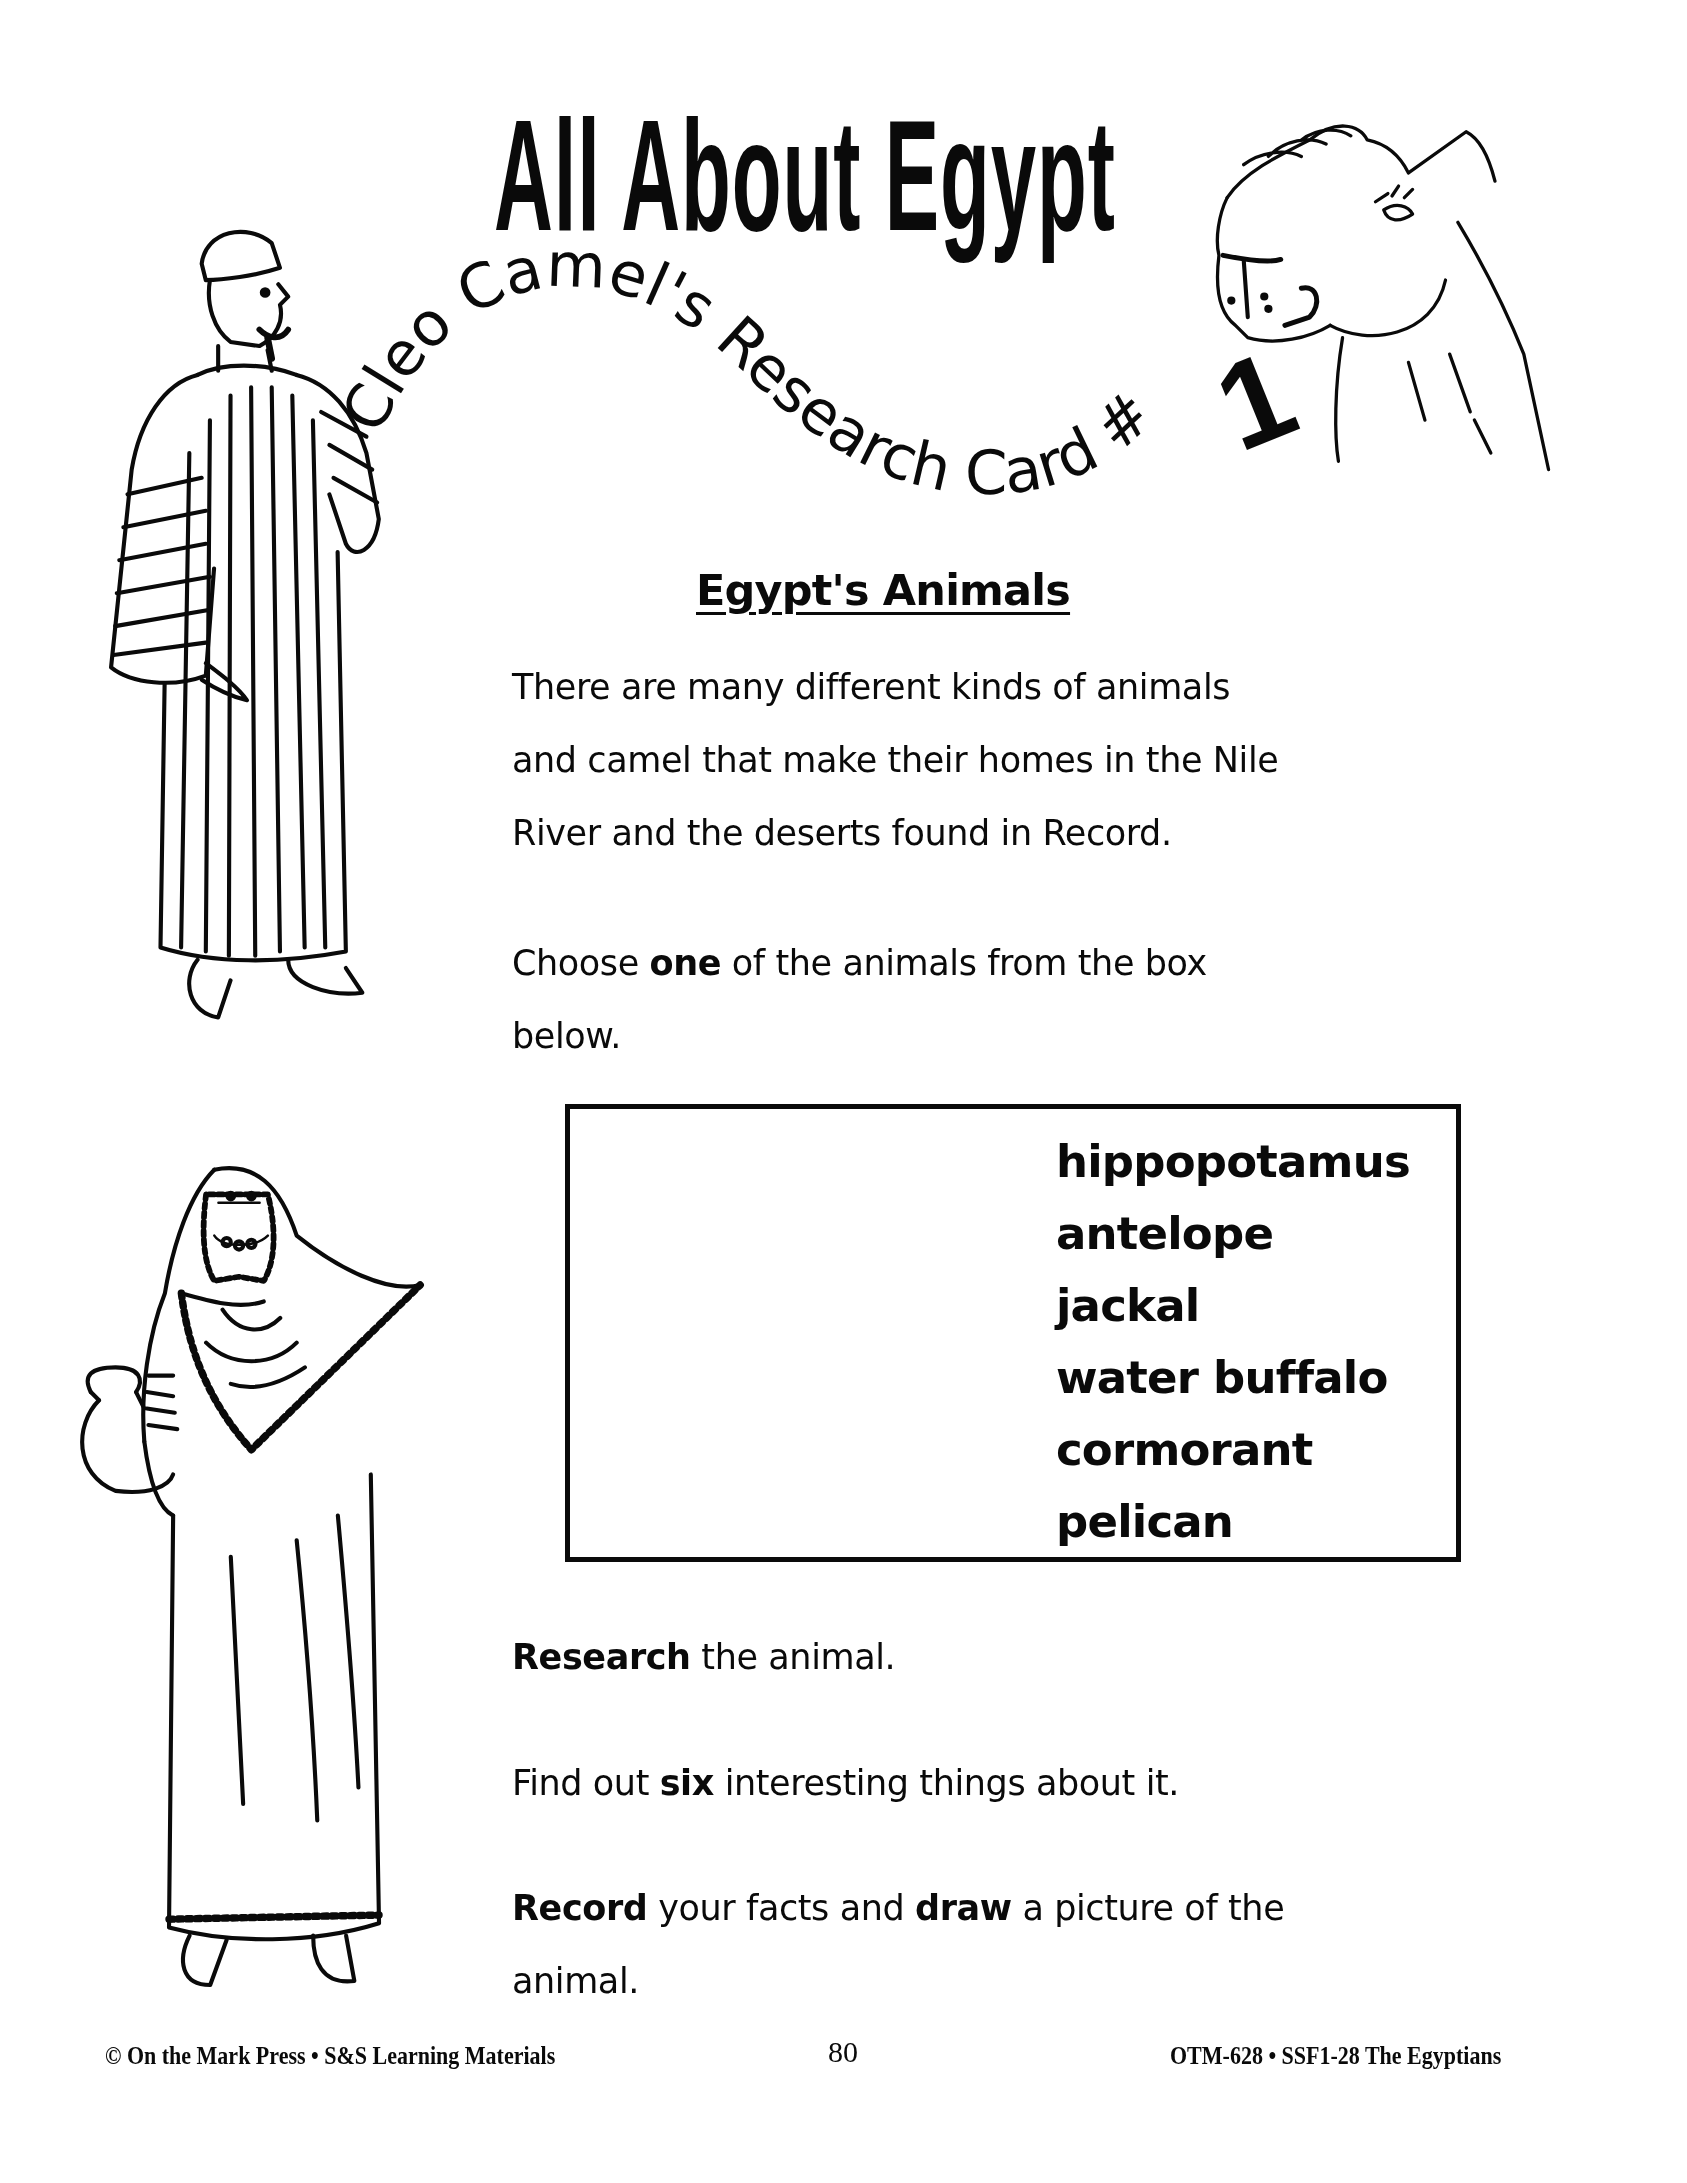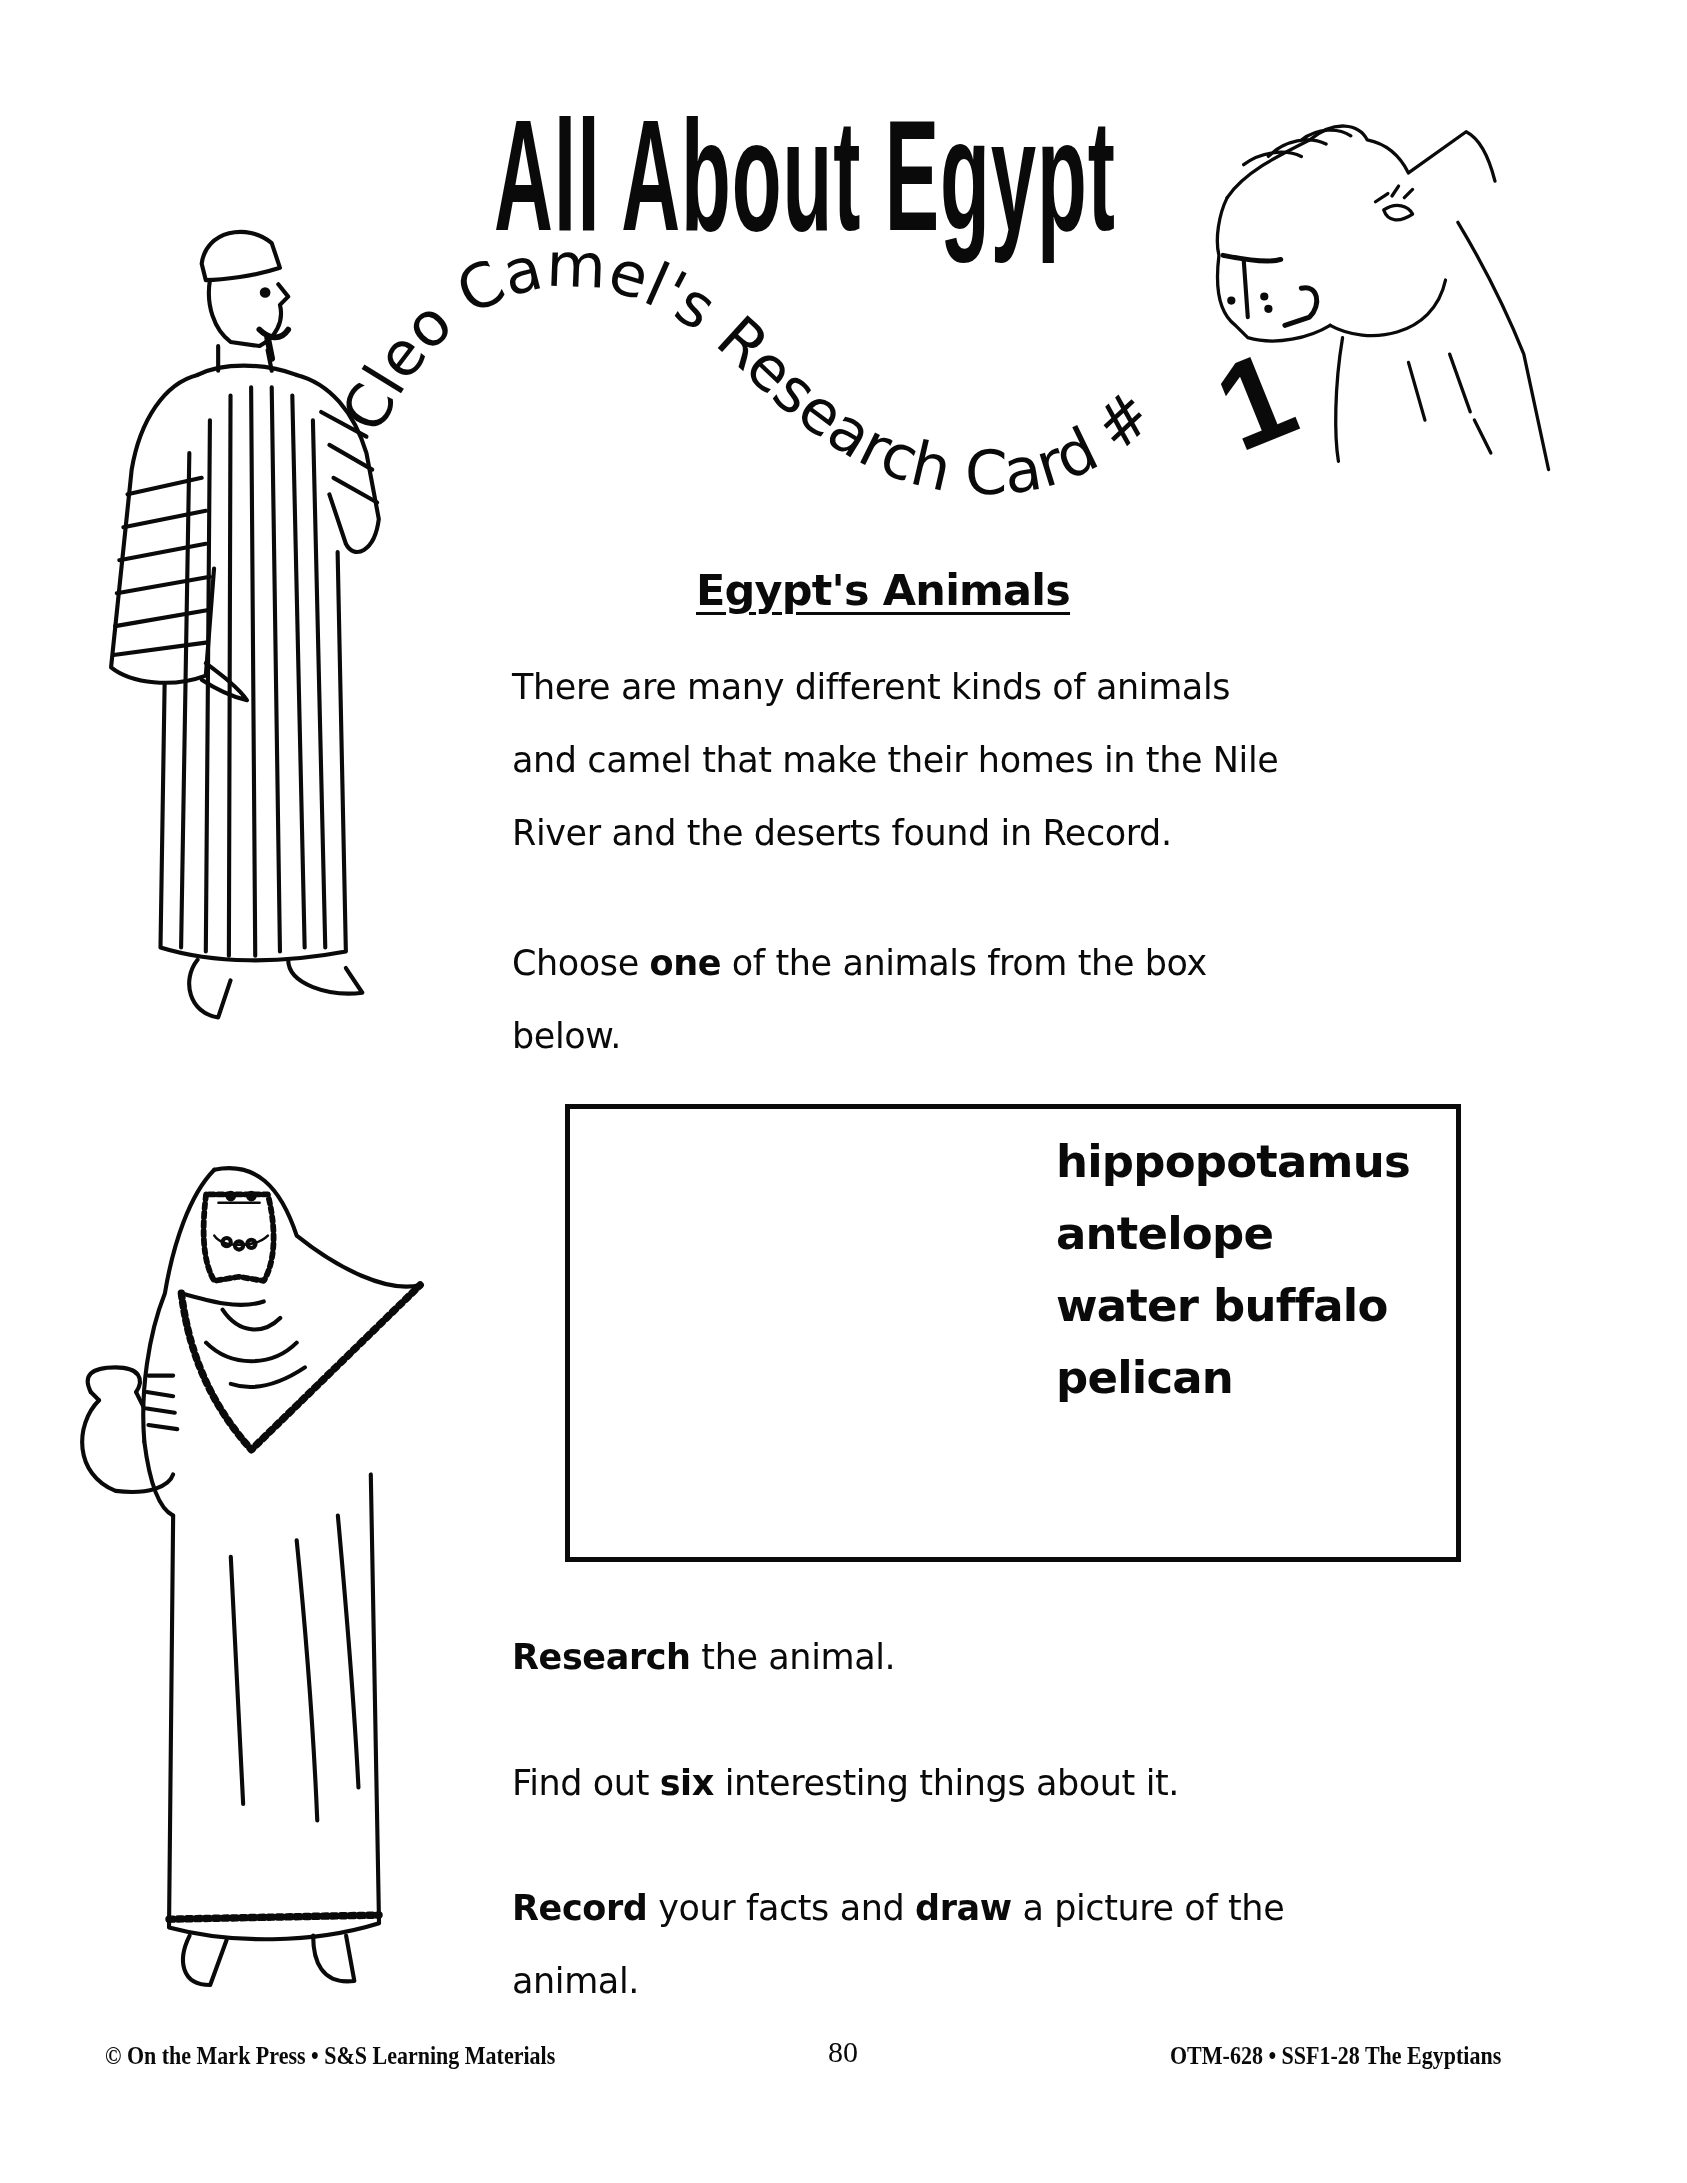--- a/index.html
+++ b/index.html
@@ -127,21 +127,23 @@
   <span class="line">
     <span>Choose </span><span class="bold">one</span><span> of the animals from the box</span>
   </span>
   <span class="line">below.</span>
 </div>
 
 <div class="abs wordbox">
   <div class="col col-right">
     <span class="word">hippopotamus</span>
     <span class="word">antelope</span>
+    <span class="word">jackal</span>
     <span class="word">water buffalo</span>
+    <span class="word">cormorant</span>
     <span class="word">pelican</span>
   </div>
 </div>
 
 <svg class="abs illus woman" viewBox="0 0 460 1060" fill="none" stroke="#0a0a0a" stroke-width="5" stroke-linecap="round" stroke-linejoin="round">
 
   <path d="M180 30 C150 60, 130 120, 120 180 C100 230, 90 300, 95 360"></path>
   <path d="M180 30 C230 20, 260 50, 280 110 C330 150, 390 180, 430 170"></path>
 
   <path d="M170 60 C165 100, 165 140, 180 165 L210 160 L240 165 C255 140, 255 100, 245 60 Z" stroke-width="7" stroke-dasharray="6 5"></path>

